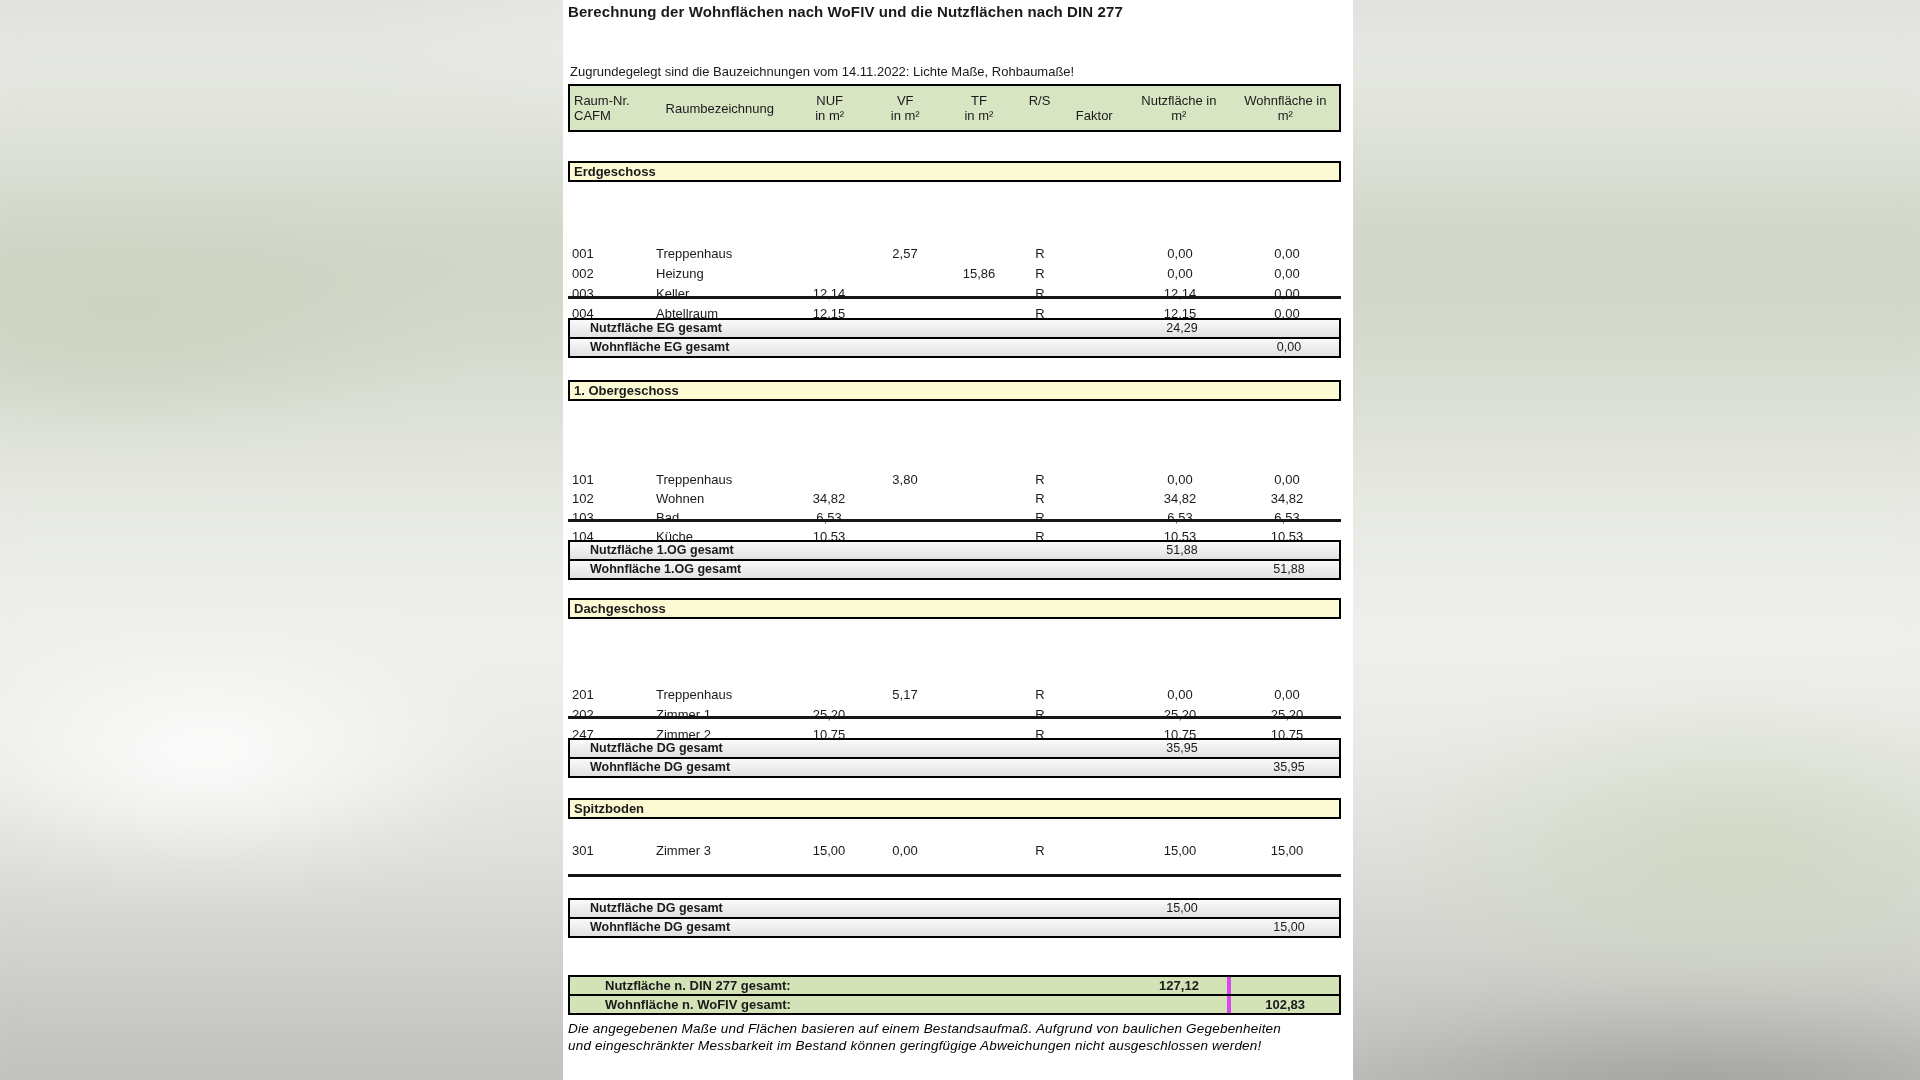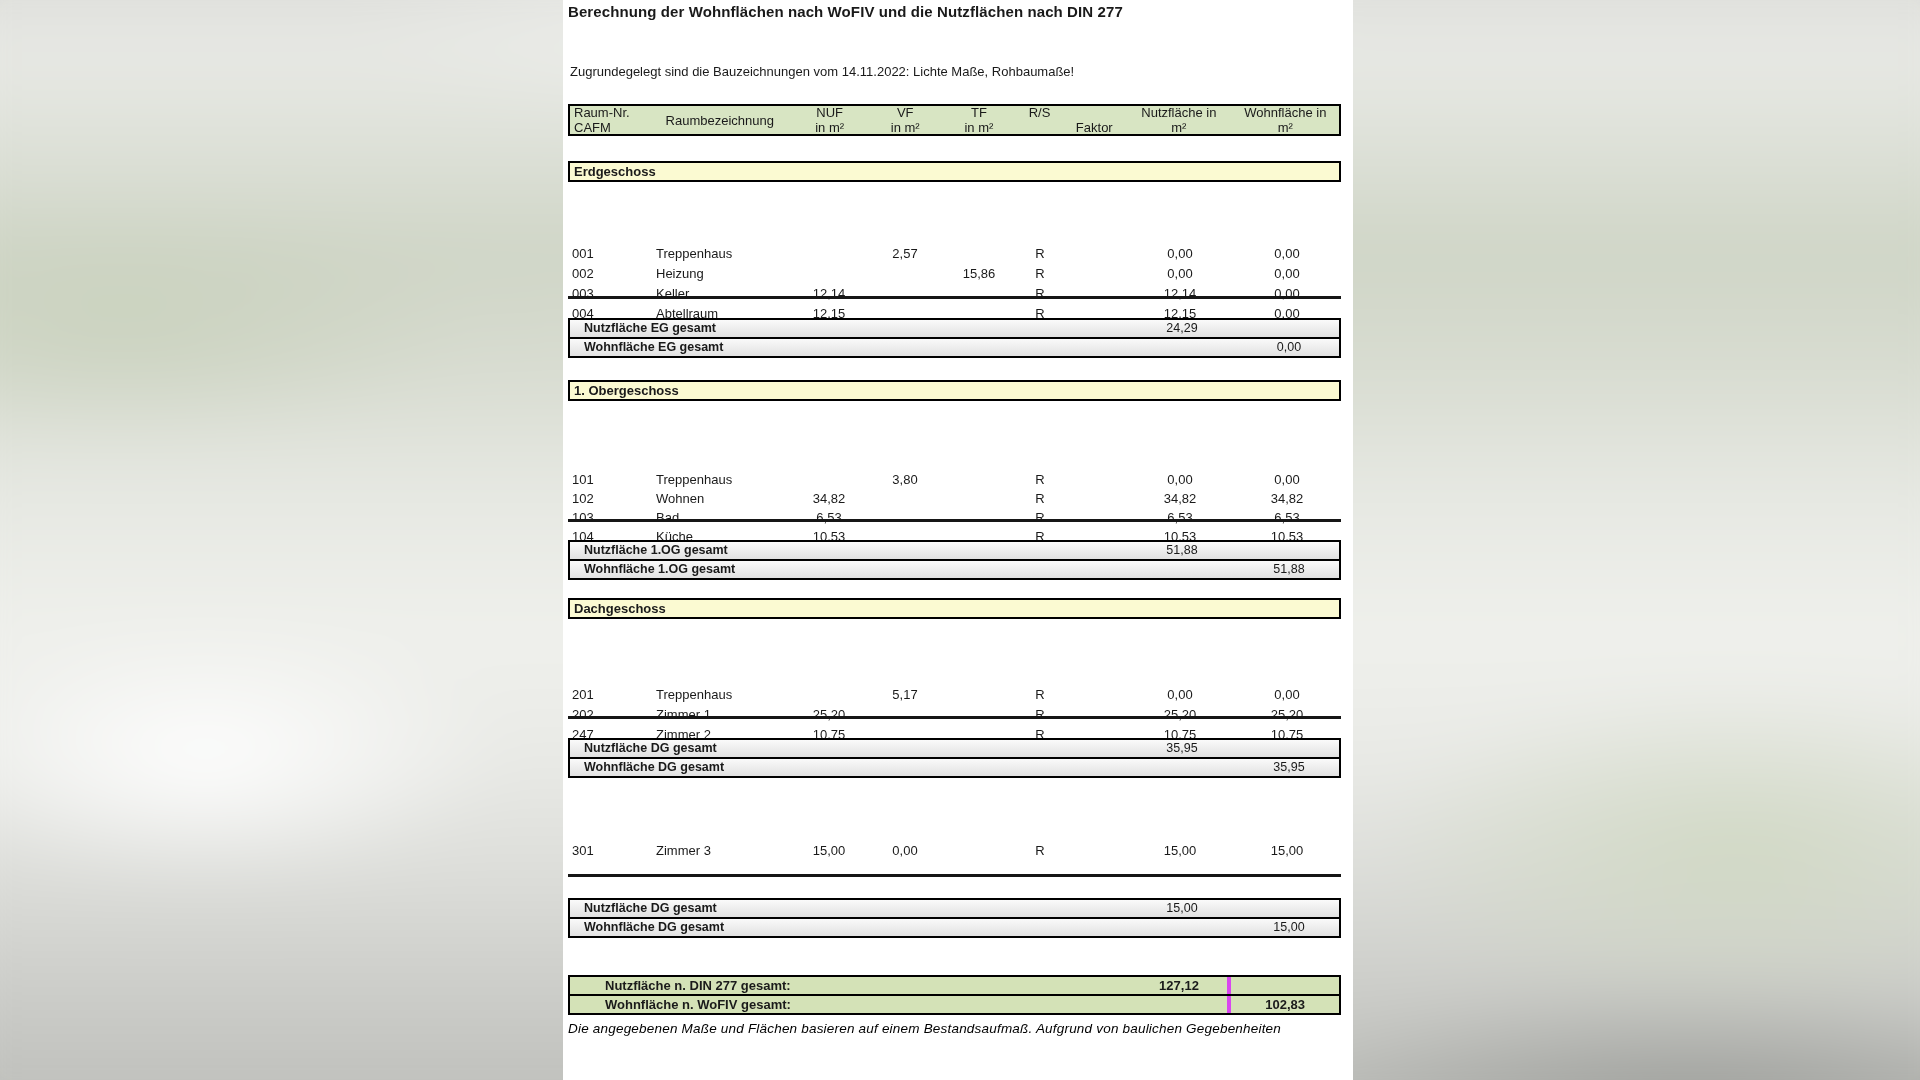--- a/index.html
+++ b/index.html
@@ -18,21 +18,21 @@
         #e6e8e2 46%,#eff0ec 58%,#e9eae6 68%,#dcddd9 78%,#cbccc8 88%,#b9bab6 100%);}
 
   
   .doc{position:absolute;left:563px;top:0;width:790px;height:1080px;background:#ffffff;color:#1a1a1a;}
   .abs{position:absolute;}
 
   .title{left:5px;top:3px;font-size:15px;font-weight:bold;letter-spacing:.1px;white-space:nowrap;}
   .subtitle{left:7px;top:64px;font-size:13px;white-space:nowrap;}
 
   
-  .hdrbox{left:5px;top:104px;width:773px;height:32px;box-sizing:border-box;
+  .hdrbox{left:5px;top:84px;width:773px;height:48px;box-sizing:border-box;
     border:2px solid #000;background:#d8e5c3;display:flex;}
   .hc{box-sizing:border-box;display:flex;flex-direction:column;justify-content:center;
     text-align:center;font-size:13px;line-height:15px;}
   .hc.left{align-items:flex-start;text-align:left;padding-left:4px;}
 
   
   .w1{width:80px;} .w2{width:141px;} .w3{width:80px;} .w4{width:72px;} .w5{width:76px;}
   .w6{width:46px;} .w7{width:64px;} .w8{width:106px;} .w9{width:108px;}
 
   
@@ -46,21 +46,21 @@
   .c.id{text-align:left;padding-left:4px;}
 
   
   .hline{left:5px;width:773px;height:3px;background:#161616;}
 
   
   .tbox{left:5px;width:773px;box-sizing:border-box;border:2px solid #000;background:#e9e9e9;}
   .trow{position:relative;height:17px;line-height:17px;font-size:12.5px;
     background:linear-gradient(180deg,#fafafa,#e1e1e1);}
   .trow + .trow{border-top:2px solid #000;}
-  .tlabel{font-weight:bold;padding-left:14px;}
+  .tlabel{font-weight:bold;padding-left:20px;}
   .tval{position:absolute;top:0;text-align:center;}
   .tval.nutzpos{left:559px;width:106px;}
   .tval.wohnpos{left:665px;width:108px;}
 
   
   .gbox{left:5px;width:773px;box-sizing:border-box;border:2px solid #000;background:#d4e2b7;}
   .grow{position:relative;height:17px;line-height:17px;font-size:13px;display:flex;padding-left:31px;}
   .grow + .grow{border-top:2px solid #000;}
   .glabel{width:656px;box-sizing:border-box;font-weight:bold;padding-left:4px;}
   .gcell{width:117px;box-sizing:border-box;border-left:4px solid #d946ef;
@@ -262,20 +262,21 @@
       <span class="c w9">10,75</span>
   </div>
 
   <div class="abs hline" style="top:716px"></div>
 
   <div class="abs tbox" style="top:738px">
     <div class="trow"><span class="tlabel">Nutzfläche DG gesamt</span><span class="tval nutzpos">35,95</span></div>
     <div class="trow"><span class="tlabel">Wohnfläche DG gesamt</span><span class="tval wohnpos">35,95</span></div>
   </div>
 
+  <div class="abs sbar" style="top:798px"><span>Spitzboden</span></div>
 
   <div class="abs row" style="top:794px">
     <span class="c id w1">301</span>
       <span class="c name w2">Zimmer 3</span>
       <span class="c w3">15,00</span>
       <span class="c w4">0,00</span>
       <span class="c w5"></span>
       <span class="c w6">R</span>
       <span class="c w7"></span>
       <span class="c w8">15,00</span>
@@ -296,15 +297,16 @@
       <span class="gcell"></span>
     </div>
     <div class="grow">
       <span class="glabel">Wohnfläche n. WoFIV gesamt:</span>
       <span class="gcell">102,83</span>
     </div>
   </div>
 
   <div class="abs footer" style="top:1020px">
     <div>Die angegebenen Maße und Flächen basieren auf einem Bestandsaufmaß. Aufgrund von baulichen Gegebenheiten</div>
+    <div>und eingeschränkter Messbarkeit im Bestand können geringfügige Abweichungen nicht ausgeschlossen werden!</div>
   </div>
 
 </div>
 
 </body></html>

